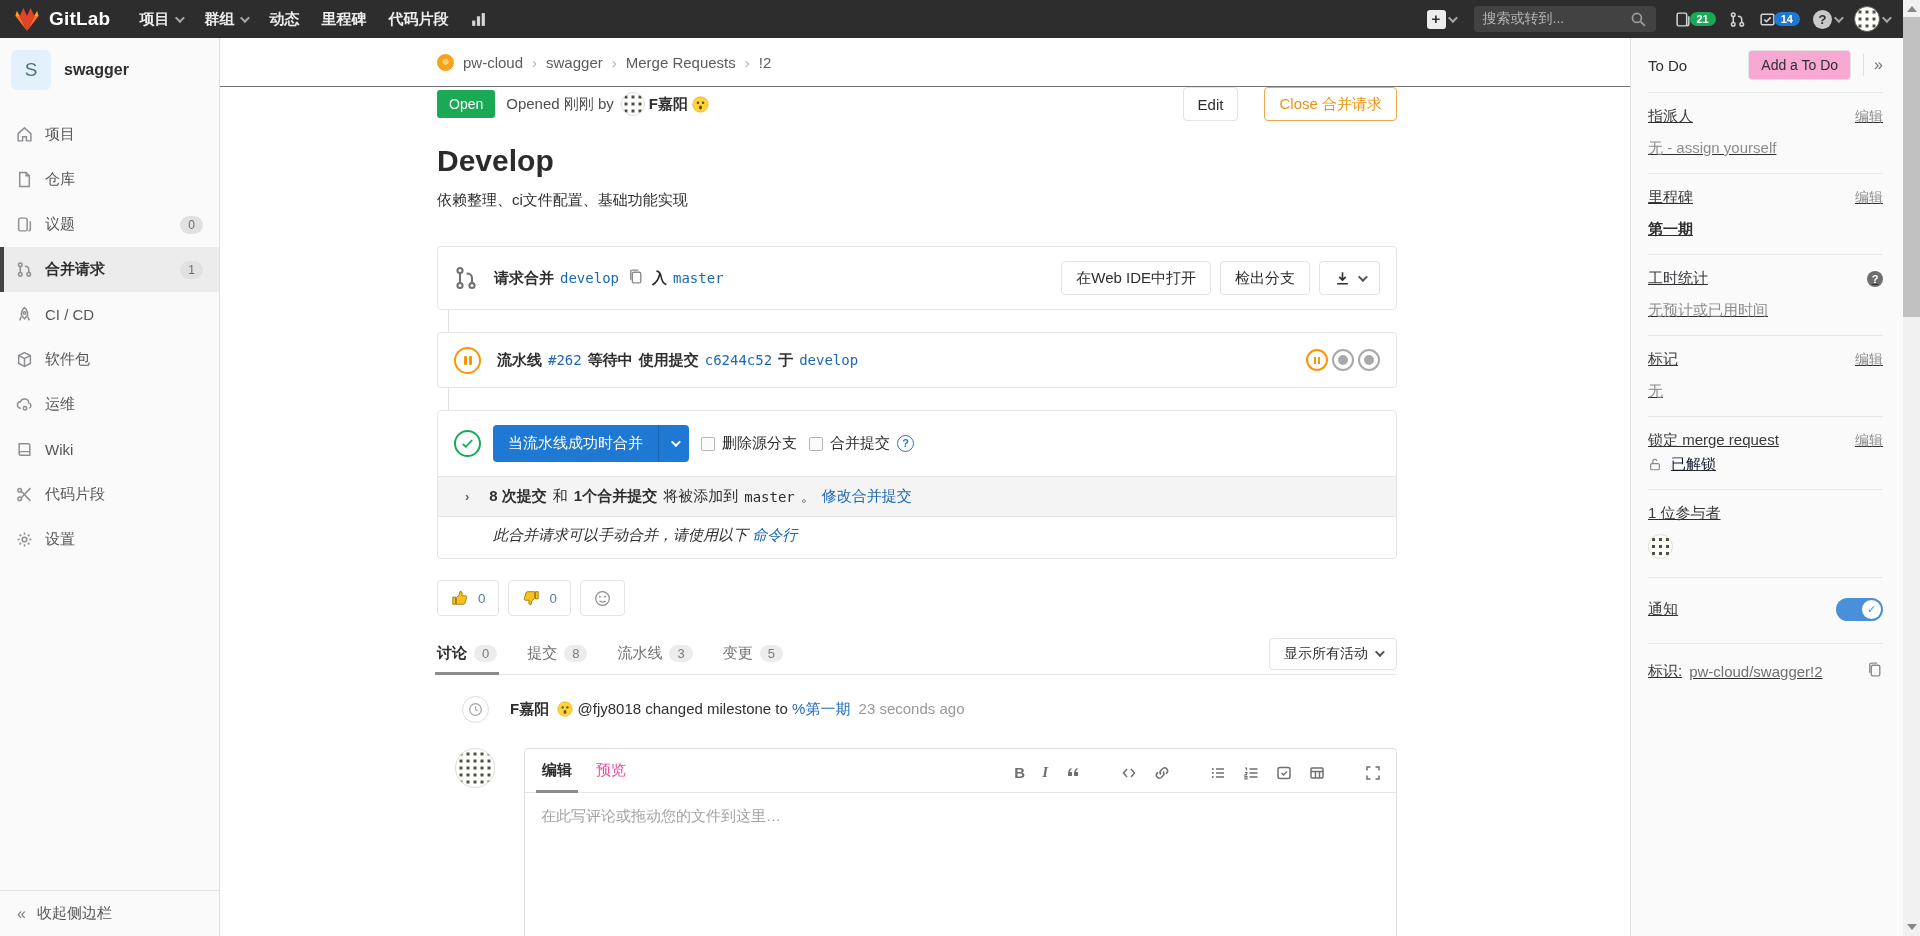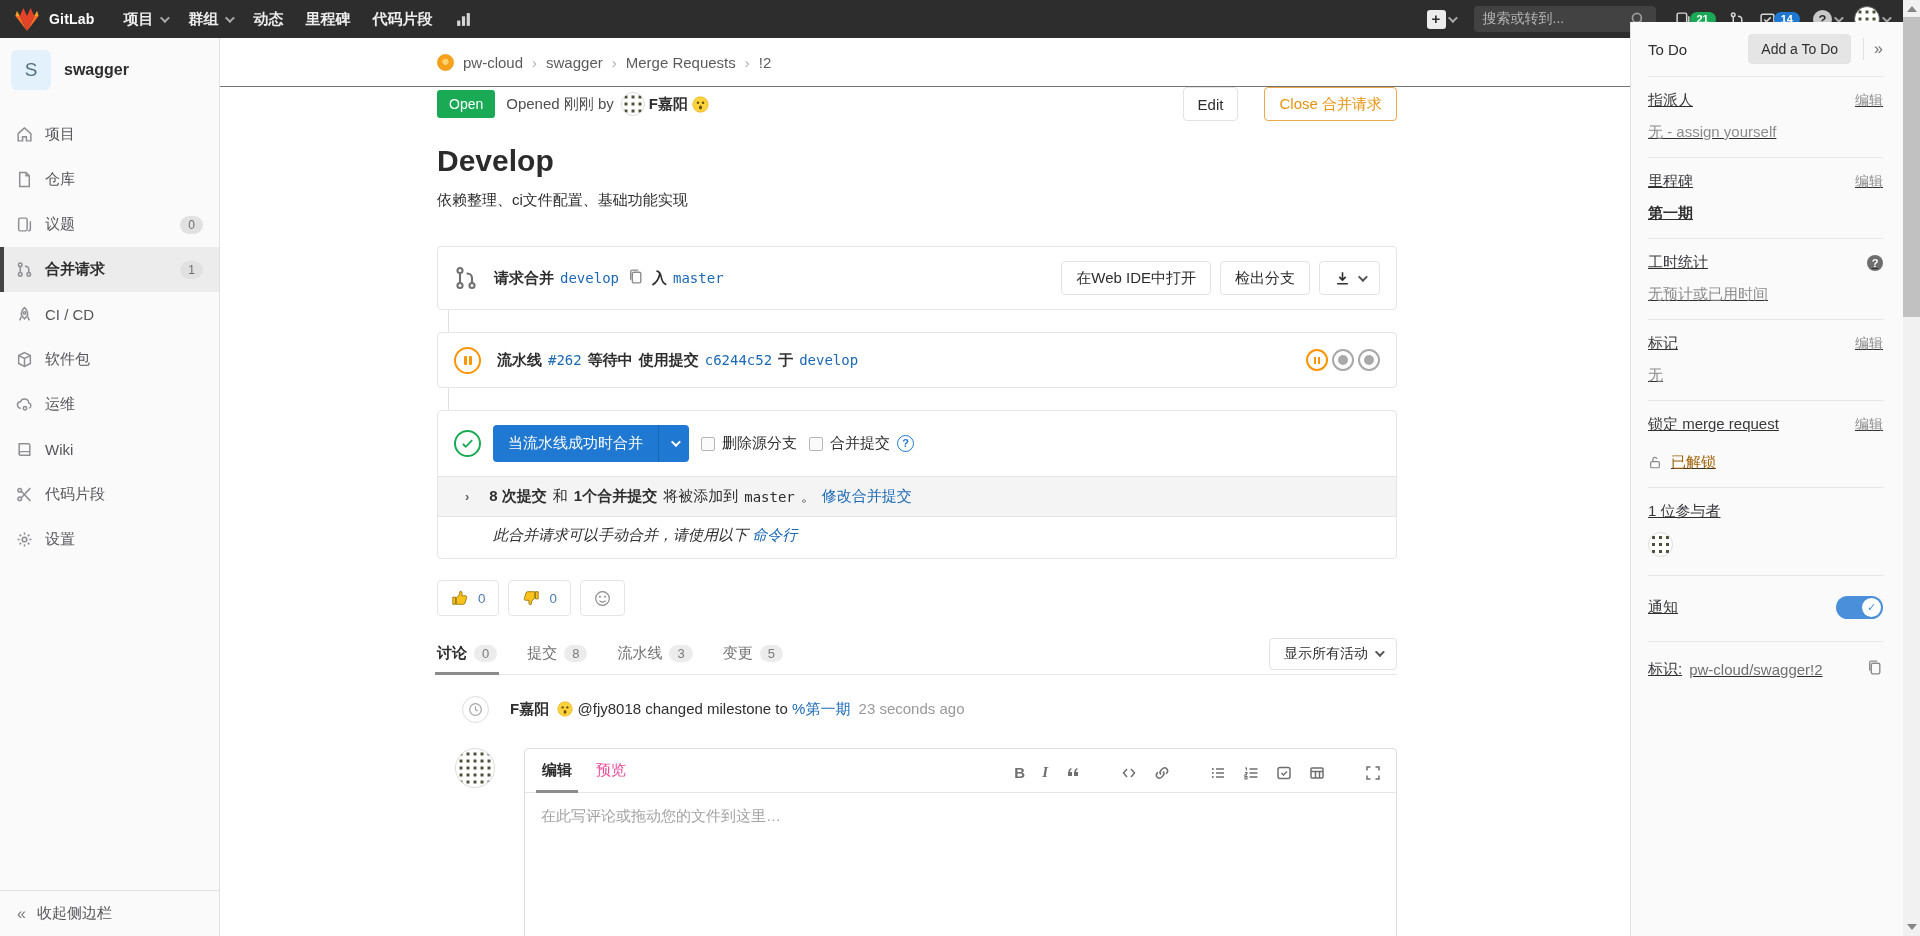--- a/index.html
+++ b/index.html
@@ -9,21 +9,21 @@
   font-family: "Liberation Sans", "DejaVu Sans", sans-serif;
   font-size: 15px; color: #2e2e2e; background: #fff;
 }
 .mono { font-family: "DejaVu Sans Mono", monospace; font-size: 14px; }
 a.link { color: #1b69b6; text-decoration: none; }
 
 
 .navbar { position: absolute; left:0; top:0; width:1903px; height:38px; background:#2d2d2d;
   display:flex; align-items:center; padding:0 14px; color:#e8e8e8; }
 .brand { display:flex; align-items:center; gap:9px; margin-right:18px; }
-.brand-name { font-size:14px; font-weight:bold; color:#fff; letter-spacing:.2px; }
+.brand-name { font-size:19px; font-weight:bold; color:#fff; letter-spacing:.2px; }
 .nav-menu { display:flex; align-items:center; }
 .nav-item { display:flex; align-items:center; gap:6px; padding:0 11px; height:38px; color:#ededed; font-weight:600; cursor:pointer; }
 .chev { width:7px; height:7px; border-right:2px solid #a9a9a9; border-bottom:2px solid #a9a9a9;
   transform: rotate(45deg) translateY(-2px); display:inline-block; }
 .chev.dark { border-color:#555; }
 .nav-right { margin-left:auto; display:flex; align-items:center; gap:13px; }
 .plus-box { width:19px; height:19px; border-radius:3px; background:#ececec; color:#2d2d2d;
   font-weight:bold; font-size:15px; line-height:18px; text-align:center; }
 .search-box { width:182px; height:26px; background:#424242; border-radius:4px; display:flex;
   align-items:center; padding:0 9px; margin:0 6px; }
@@ -56,34 +56,34 @@
 .side-item { height:45px; display:flex; align-items:center; padding:0 16px; color:#56565a; cursor:pointer; }
 .side-item .s-icon { width:17px; height:17px; margin-right:12px; flex:none; }
 .side-item svg { stroke:#8f8e93; fill:none; stroke-width:1.4; width:17px; height:17px; }
 .side-item.active { background:#ececec; border-left:4px solid #434343; padding-left:12px; color:#2e2e2e; font-weight:bold; }
 .side-badge { margin-left:auto; background:#e1e1e1; color:#6e6e6e; font-weight:normal; border-radius:10px; font-size:12px; padding:2px 8px; }
 .collapse-row { position:absolute; bottom:0; left:0; right:0; height:46px; border-top:1px solid #e1e1e1;
   display:flex; align-items:center; gap:11px; padding:0 17px; color:#56565a; cursor:pointer; background:#fafafa; }
 .collapse-glyph { font-size:16px; color:#7c7c7c; }
 
 
-.right-sidebar { position:absolute; left:1630px; width:273px; top:22px; bottom:0; background:#fafafa;
+.right-sidebar { position:absolute; left:1630px; width:273px; top:38px; bottom:0; background:#fafafa;
   border-left:1px solid #e1e1e1; padding:0 20px 0 17px; }
 .todo-row { height:54px; display:flex; align-items:center; }
-.btn-white { background:#e5e5e5; border:1px solid #e3e3e3; border-radius:4px; color:#2e2e2e; font-size:14px;
+.btn-white { background:#f9a8d4; border:1px solid #e3e3e3; border-radius:4px; color:#2e2e2e; font-size:14px;
   padding:6px 12px; cursor:pointer; font-family:inherit; }
 .todo-row .vsep { width:1px; height:22px; background:#e1e1e1; margin:0 10px 0 12px; }
 .sb-section { padding:14px 0 15px; border-top:1px solid #e8e8e8; font-size:15px;text-decoration:underline; }
 .sec-head { display:flex; align-items:center; color:#39393d; }
 .sec-edit { margin-left:auto; color:#8c8c8c; font-size:14px; cursor:pointer; }
 .sec-value { margin-top:13px; color:#8c8c8c; }
 .sec-value.strong { color:#2e2e2e; font-weight:bold; }
 .qmark-dark { margin-left:auto; width:16px; height:16px; border-radius:50%; background:#6e6e6e; color:#fff;
   font-size:11px; font-weight:bold; text-align:center; line-height:16px; }
-.lock-row { display:flex; align-items:center; gap:9px; margin-top:19px; color:#a16207; }
+.lock-row { display:flex; align-items:center; gap:9px; margin-top:5px; color:#0f172a; }
 .participant-avatar { width:25px; height:25px; margin-top:11px; }
 .toggle { margin-left:auto; width:47px; height:23px; border-radius:12px; background:#4a8fd9; position:relative; cursor:pointer; }
 .toggle .knob { position:absolute; right:2px; top:2px; width:19px; height:19px; border-radius:50%; background:#fff;
   color:#4a8fd9; font-size:11px; font-weight:bold; text-align:center; line-height:19px; }
 .ref-row { display:flex; align-items:center; color:#39393d; }
 .ref-value { color:#707070; margin-left:7px; }
 .copy-ic { margin-left:auto; cursor:pointer; }
 
 
 .main { position:absolute; left:220px; right:290px; top:38px; bottom:0; overflow:hidden; background:#fff; }

